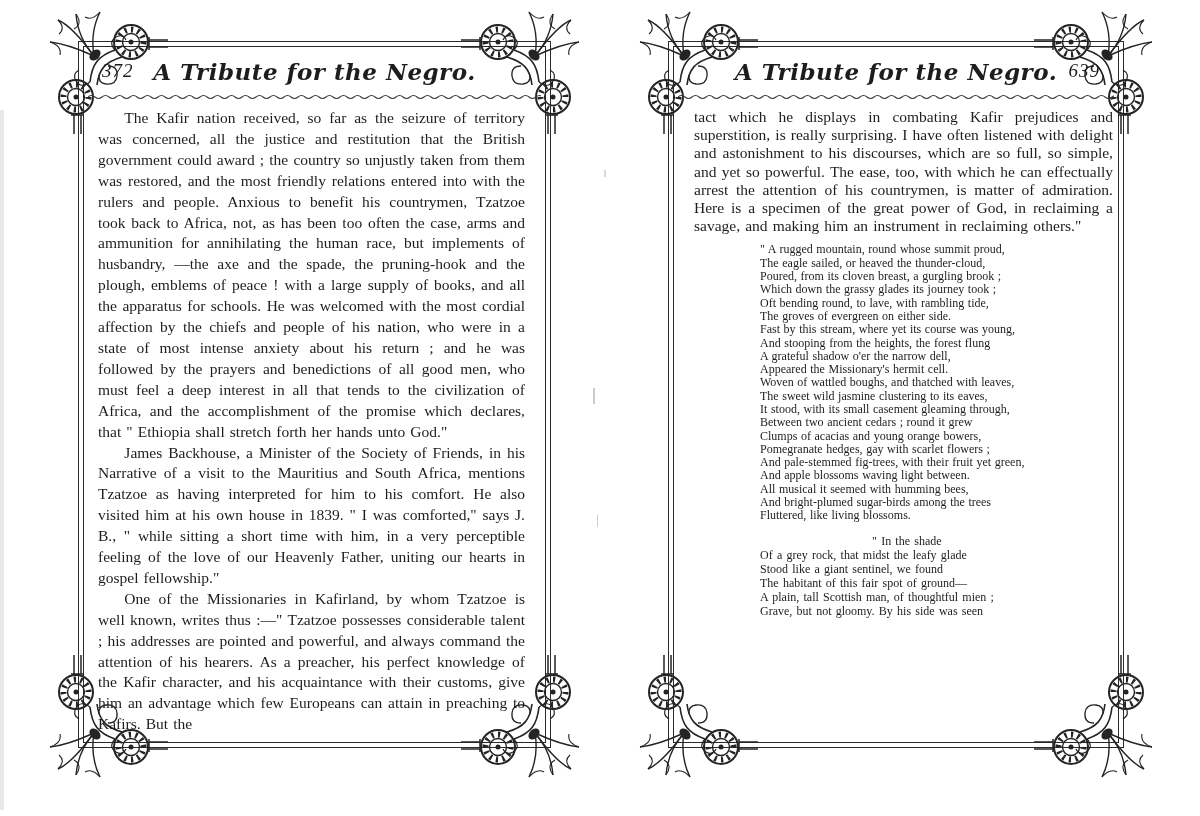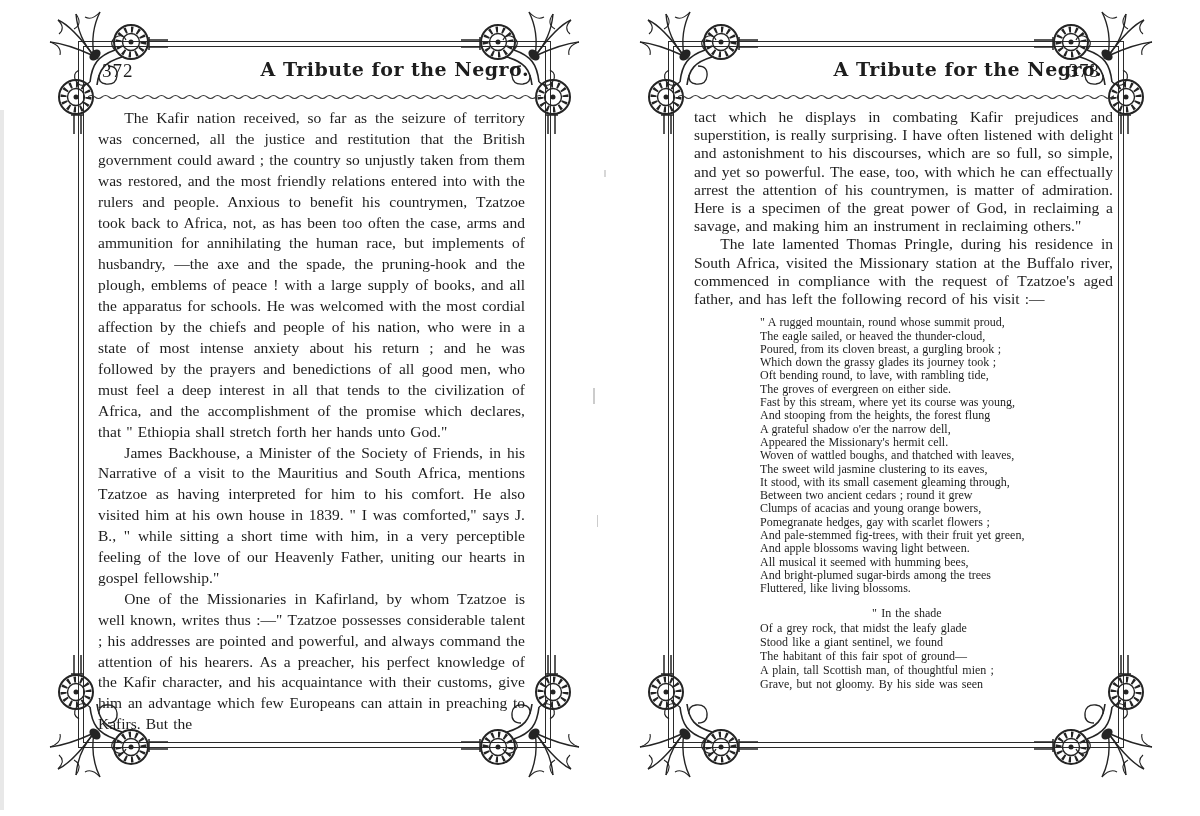--- a/index.html
+++ b/index.html
@@ -20,27 +20,27 @@
   .frame{position:absolute;inset:0;border:1.6px solid #2a2a2a;}
   .frame::before{content:"";position:absolute;inset:4px;border:1px solid #2a2a2a;}
 
   .corner{position:absolute;width:130px;height:130px;pointer-events:none;}
   .corner svg{width:100%;height:100%;display:block;}
   .corner.tl{left:-40px;top:-37px;}
   .corner.tr{right:-40px;top:-37px;transform:scaleX(-1);}
   .corner.bl{left:-40px;bottom:-37px;transform:scaleY(-1);}
   .corner.br{right:-40px;bottom:-37px;transform:scale(-1,-1);}
 
-  .header{position:absolute;top:17px;left:22px;right:22px;height:30px;}
+  .header{position:absolute;top:17px;left:22px;right:22px;height:30px;font-style:italic;}
   .pagenum{font-size:19px;letter-spacing:1px;position:absolute;top:2px;}
   .page.left .pagenum{left:2px;}
   .page.right .pagenum{right:2px;}
   .running-title{
-    position:absolute;left:0;right:0;text-align:right;top:0;
-    font-family:"DejaVu Serif", serif;font-weight:bold;font-size:19px;letter-spacing:.5px;
+    position:absolute;left:0;right:0;text-align:center;top:0;
+    font-family:"DejaVu Serif", serif;font-weight:bold;font-size:23px;letter-spacing:.5px;
   }
   .wavy{position:absolute;top:52px;left:10px;right:10px;height:8px;}
   .wavy svg{width:100%;height:8px;display:block;}
 
   .bodytext{position:absolute;top:67px;font-size:15.5px;text-align:justify;word-spacing:.08em;}
   .page.left .bodytext{left:20px;right:26px;line-height:20.9px;}
   .page.right .bodytext{left:26px;right:11px;line-height:18.2px;}
   .bodytext p{margin:0;}
   .bodytext p.indent{text-indent:1.7em;}
 
@@ -143,31 +143,30 @@
       </svg>
     </div>
   <div class="corner br">
       <svg viewBox="0 0 130 130">
         <use href="#flourish"></use>
       </svg>
     </div>
 
   <div class="header">
     <div class="running-title">A Tribute for the Negro.</div>
-    <span class="pagenum">373</span>
+    <span class="pagenum">639</span>
   </div>
   <div class="wavy">
     <svg>
         <path fill="none" stroke="#3a3a3a" stroke-width="1.1" d="M0 4 q3.5 -3 7 0 q3.5 3 7 0 q3.5 -3 7 0 q3.5 3 7 0 q3.5 -3 7 0 q3.5 3 7 0 q3.5 -3 7 0 q3.5 3 7 0 q3.5 -3 7 0 q3.5 3 7 0 q3.5 -3 7 0 q3.5 3 7 0 q3.5 -3 7 0 q3.5 3 7 0 q3.5 -3 7 0 q3.5 3 7 0 q3.5 -3 7 0 q3.5 3 7 0 q3.5 -3 7 0 q3.5 3 7 0 q3.5 -3 7 0 q3.5 3 7 0 q3.5 -3 7 0 q3.5 3 7 0 q3.5 -3 7 0 q3.5 3 7 0 q3.5 -3 7 0 q3.5 3 7 0 q3.5 -3 7 0 q3.5 3 7 0 q3.5 -3 7 0 q3.5 3 7 0 q3.5 -3 7 0 q3.5 3 7 0 q3.5 -3 7 0 q3.5 3 7 0 q3.5 -3 7 0 q3.5 3 7 0 q3.5 -3 7 0 q3.5 3 7 0 q3.5 -3 7 0 q3.5 3 7 0 q3.5 -3 7 0 q3.5 3 7 0 q3.5 -3 7 0 q3.5 3 7 0 q3.5 -3 7 0 q3.5 3 7 0 q3.5 -3 7 0 q3.5 3 7 0 q3.5 -3 7 0 q3.5 3 7 0 q3.5 -3 7 0 q3.5 3 7 0 q3.5 -3 7 0 q3.5 3 7 0 q3.5 -3 7 0 q3.5 3 7 0 q3.5 -3 7 0 q3.5 3 7 0 q3.5 -3 7 0 q3.5 3 7 0 q3.5 -3 7 0 q3.5 3 7 0"></path>
       </svg>
   </div>
 
   <div class="bodytext">
     <p>tact which he displays in combating Kafir prejudices and superstition, is really surprising.  I have often listened with delight and astonishment to his discourses, which are so full, so simple, and yet so powerful.  The ease, too, with which he can effectually arrest the attention of his countrymen, is matter of admiration.  Here is a specimen of the great power of God, in reclaiming a savage, and making him an instrument in reclaiming others."</p>
-    <p class="indent">The late lamented Thomas Pringle, during his residence in South Africa, visited the Missionary station at the Buffalo river, commenced in compliance with the request of Tzatzoe's aged father, and has left the following record of his visit :—</p>
     <div class="poem">" A rugged mountain, round whose summit proud,
 The eagle sailed, or heaved the thunder-cloud,
 Poured, from its cloven breast, a gurgling brook ;
 Which down the grassy glades its journey took ;
 Oft bending round, to lave, with rambling tide,
 The groves of evergreen on either side.
 Fast by this stream, where yet its course was young,
 And stooping from the heights, the forest flung
 A grateful shadow o'er the narrow dell,
 Appeared the Missionary's hermit cell.

